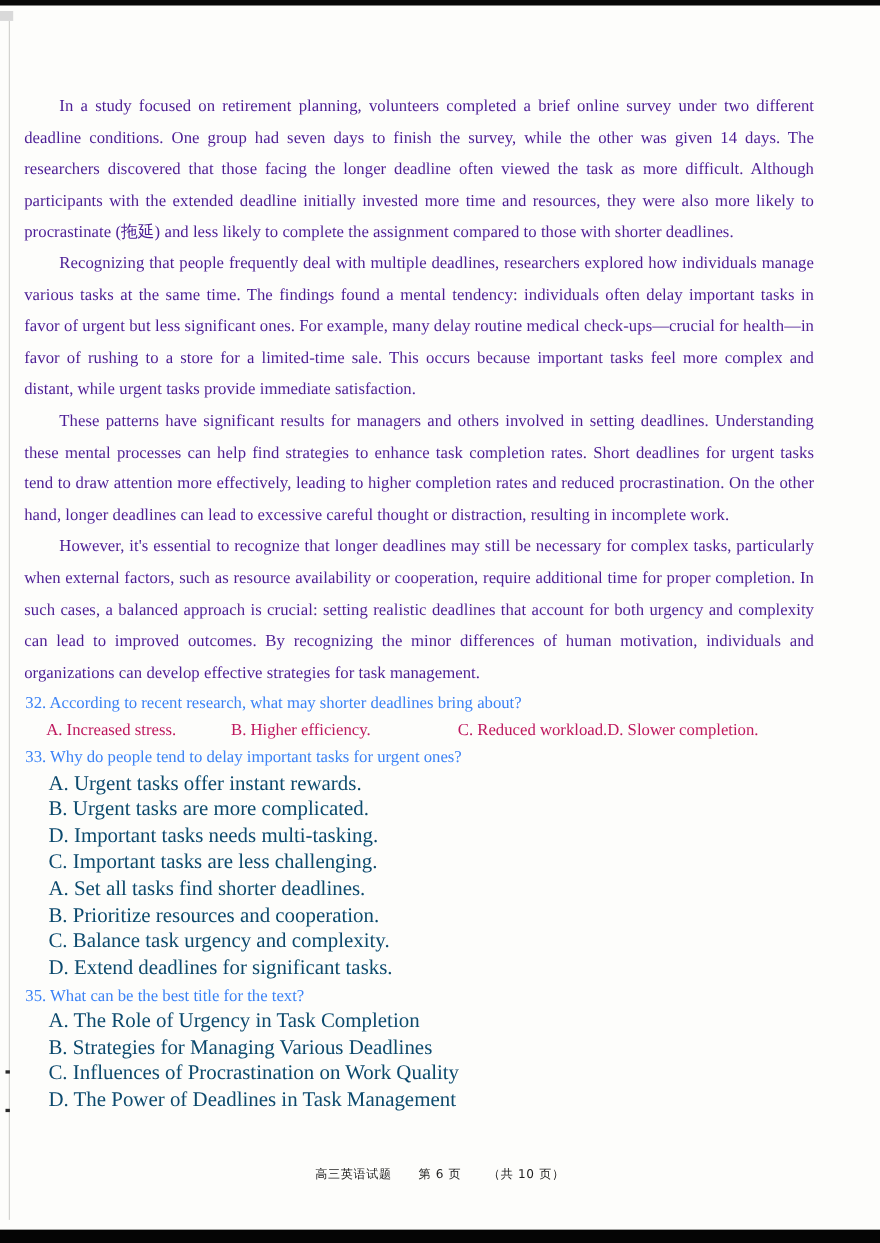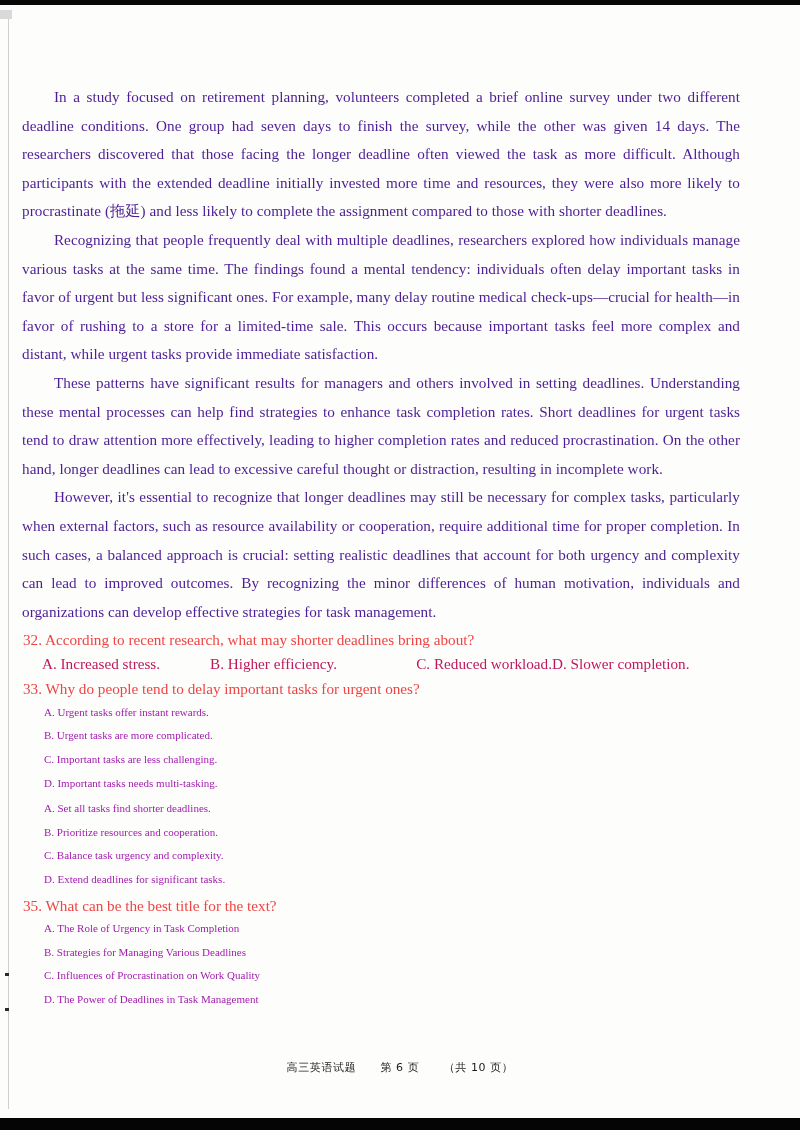--- a/index.html
+++ b/index.html
@@ -82,21 +82,21 @@
     letter-spacing: 0.05px;
   }
   p.para:last-of-type { text-align: justify; }
 
   .qblock {
     margin-top: 2px;
   }
   .q-stem {
     font-size: 15.2px;
     line-height: 23.5px;
-    color: #ef4444;
+    color: #3b82f6;
     padding-left: 1px;
   }
   .opt-row {
     display: flex;
     font-size: 15.2px;
     line-height: 23.5px;
     color: #be185d;
     padding-left: 20px;
   }
   .opt-row .opt-cell {
@@ -104,23 +104,23 @@
   }
   .opt-row .opt-cell.c0 { width: 168px; }
   .opt-row .opt-cell.c1 { width: 172px; }
   .opt-row .opt-cell.c2 { width: 170px; text-align: right; }
   .opt-row .opt-cell.c3 { width: auto; }
 
   .opt-stack {
     padding-left: 22px;
   }
   .opt-line {
-    font-size: 11px;
+    font-size: 19px;
     line-height: 23.6px;
-    color: #a21caf;
+    color: #0c4a6e;
     white-space: nowrap;
   }
 
   
   .sheet-footer {
     position: absolute;
     left: 0;
     top: 1055px;
     width: 800px;
     text-align: center;
@@ -160,22 +160,22 @@
         <span class="opt-cell c2">C. Reduced workload.</span>
         <span class="opt-cell c3">D. Slower completion.</span>
       </div>
     </div>
 
     <div class="qblock">
       <div class="q-stem">33. Why do people tend to delay important tasks for urgent ones?</div>
       <div class="opt-stack">
         <div class="opt-line">A. Urgent tasks offer instant rewards.</div>
         <div class="opt-line">B. Urgent tasks are more complicated.</div>
+        <div class="opt-line">D. Important tasks needs multi-tasking.</div>
         <div class="opt-line">C. Important tasks are less challenging.</div>
-        <div class="opt-line">D. Important tasks needs multi-tasking.</div>
       </div>
     </div>
 
     <div class="qblock">
       <div class="opt-stack">
         <div class="opt-line">A. Set all tasks find shorter deadlines.</div>
         <div class="opt-line">B. Prioritize resources and cooperation.</div>
         <div class="opt-line">C. Balance task urgency and complexity.</div>
         <div class="opt-line">D. Extend deadlines for significant tasks.</div>
       </div>

